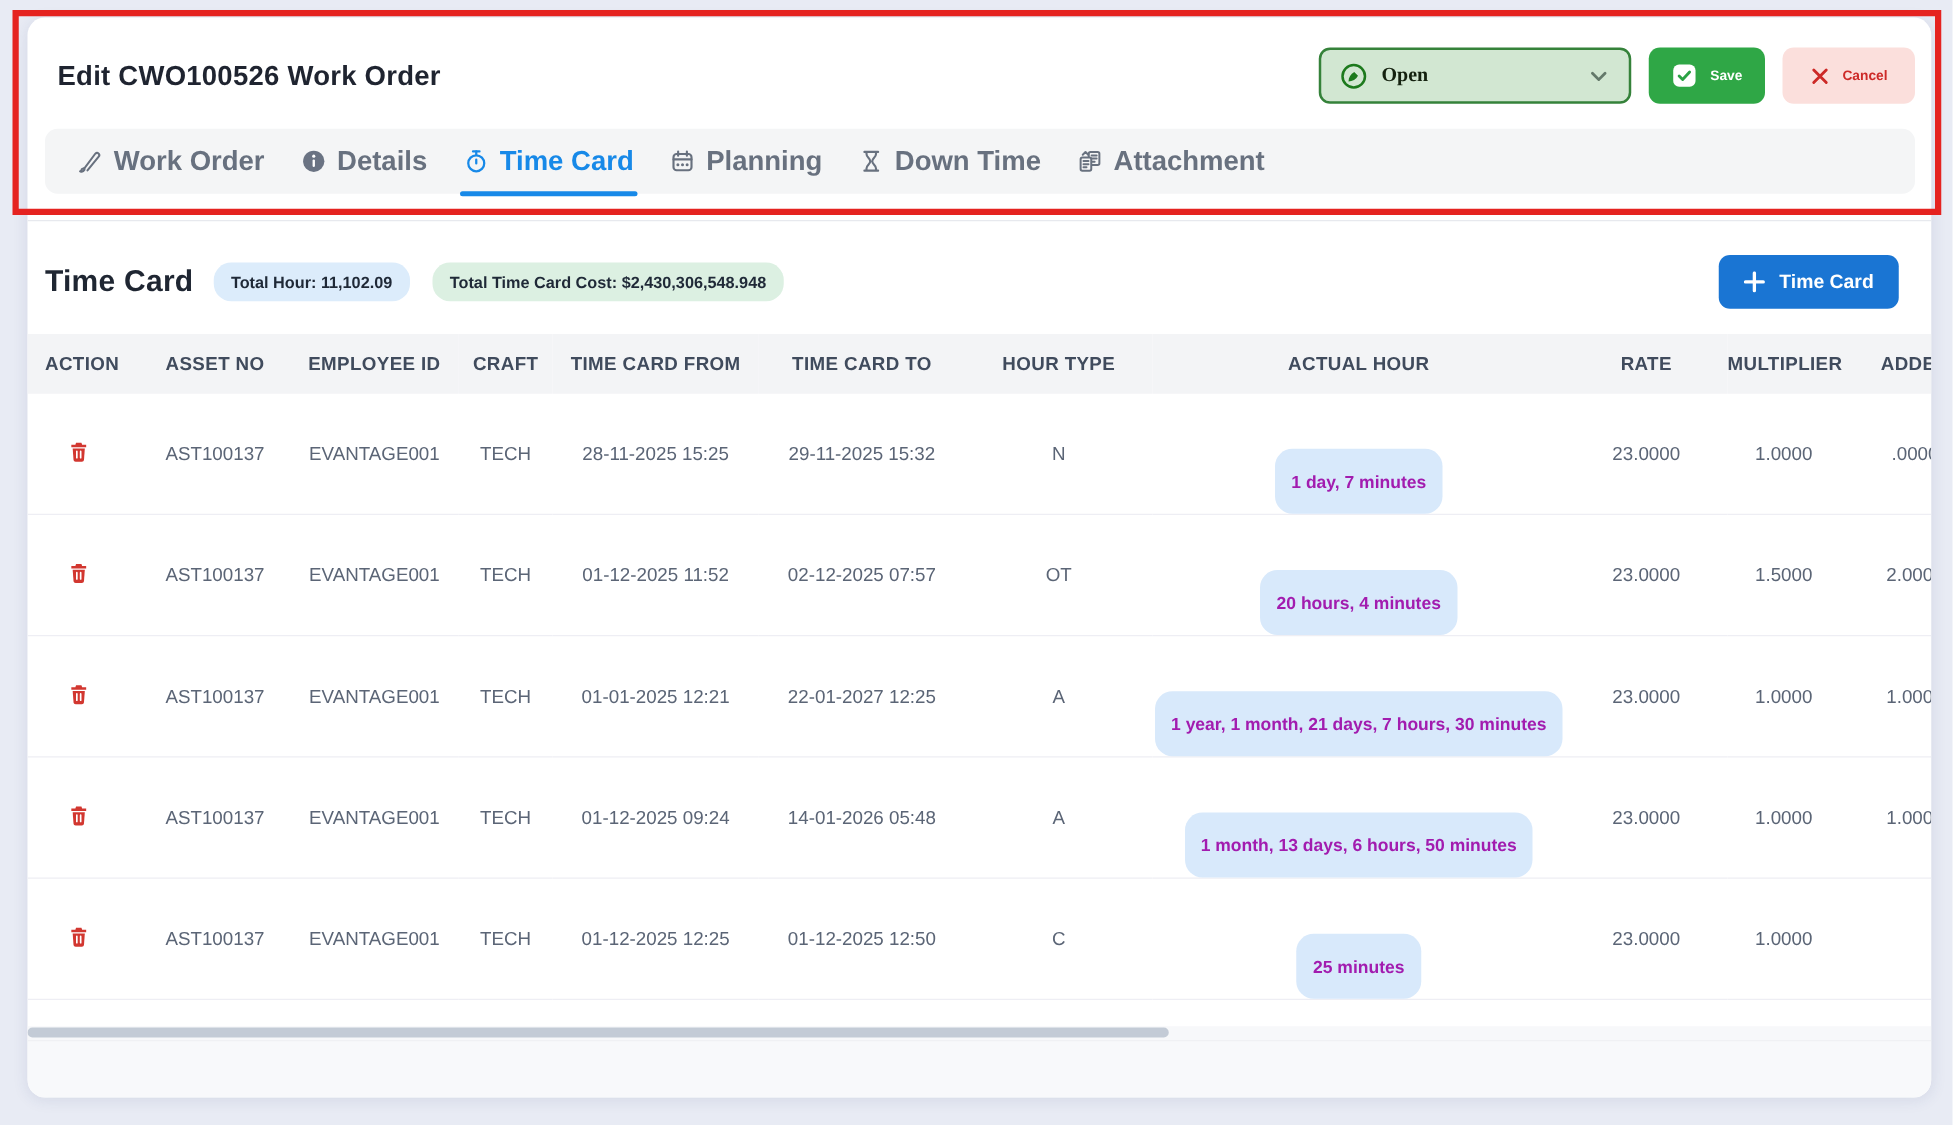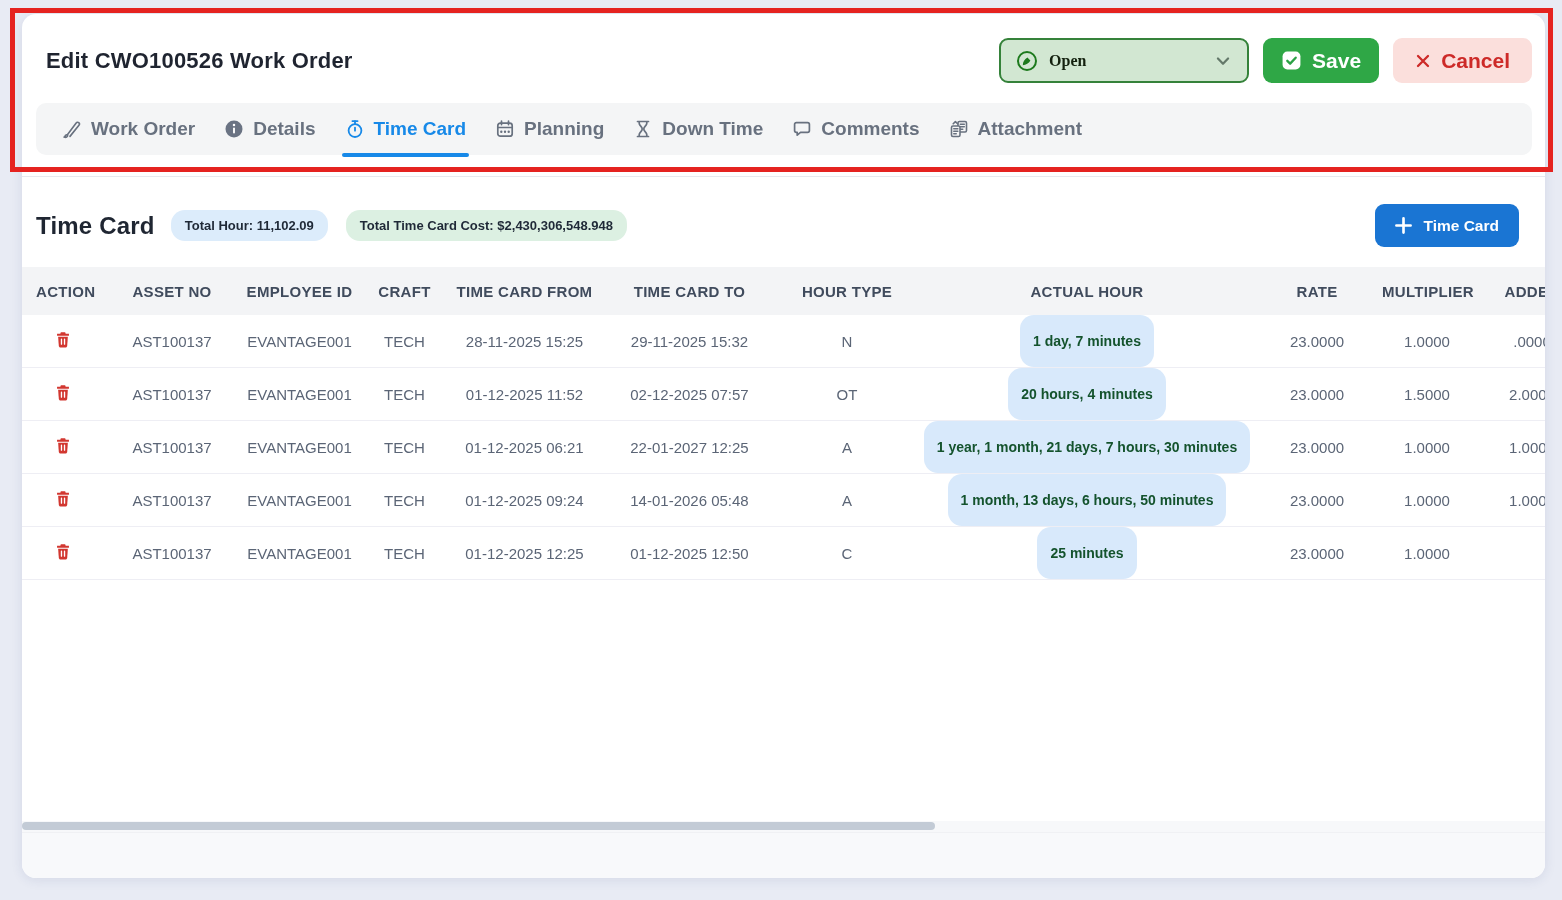--- a/index.html
+++ b/index.html
@@ -43,38 +43,38 @@
     border: 2px solid #35823a;
     border-radius: 9px;
     padding: 0 15px;
     cursor: pointer;
     font-family: Liberation Serif, serif;
   }
   .status-label { font-size: 16px; font-weight: 800; color: #14210f; flex: 1; }
   .btn {
     display: flex; align-items: center; gap: 10px;
     height: 45px; border: none; border-radius: 9px;
-    font-family: inherit; font-size: 21px; font-weight: 800;
+    font-family: inherit; font-size: 11px; font-weight: 800;
     padding: 0 18px; cursor: pointer;
   }
   .save-btn { background: #2fa746; color: #ffffff; }
   .cancel-btn { background: #fbdfdc; color: #cd2a28; padding: 0 22px; }
   
   .tab-bar {
     background: #f4f5f6;
     border-radius: 10px;
     height: 52px;
     display: flex; align-items: center;
     gap: 29px;
     padding: 0 25px;
   }
   .tab {
     display: flex; align-items: center; gap: 9px;
     height: 52px; position: relative;
-    color: #68717f; font-size: 19px; font-weight: 700;
+    color: #68717f; font-size: 22px; font-weight: 700;
     cursor: pointer; white-space: nowrap;
   }
   .tab svg { flex: 0 0 auto; }
   .tab.active { color: #1789e8; }
   .tab.active::after {
     content: ""; position: absolute; left: -3px; right: -3px; bottom: -2px;
     height: 4px; border-radius: 3px; background: #1789e8;
   }
   .header-divider { border-top: 1px solid #e7e9ee; margin-top: 21px; }
   
@@ -103,22 +103,22 @@
     text-align: center; letter-spacing: .3px; white-space: nowrap;
   }
   thead th:first-child { text-align: left; padding-left: 14px; }
   tbody td {
     height: 51px; border-bottom: 1px solid #eeeef4;
     font-size: 15px; color: #5b6576; text-align: center; white-space: nowrap;
   }
   tbody td:first-child { text-align: left; padding-left: 32px; }
   .trash-btn { background: none; border: none; cursor: pointer; padding: 0; line-height: 0; }
   .hour-pill {
-    display: inline-block; background: #d8e9fb; color: #14532d;
-    font-size: 14px; font-weight: 700; border-radius: 14px; padding: 18px 13px;
+    display: inline-block; background: #d8e9fb; color: #a21caf;
+    font-size: 14px; font-weight: 700; border-radius: 14px; padding: 18px 13px; margin-top: 44px;
   }
   
   .hscroll-track {
     position: absolute; left: 0; right: 0; bottom: 46px; height: 11px;
     background: #f7f8fa;
   }
   .hscroll-thumb {
     position: absolute; left: 0; top: 1px; height: 8px; width: 913px;
     background: #c3cbd6; border-radius: 4px; cursor: pointer;
   }
@@ -214,28 +214,20 @@
       <div class="tab">
         <span style="line-height:0">
           <svg viewBox="0 0 20 20" width="20" height="20" fill="none" stroke="currentColor" stroke-width="1.7" stroke-linecap="round" stroke-linejoin="round">
               <path d="M4.5 2.5h11M4.5 17.5h11M6.2 2.5v1.7c0 2.7 3 3.2 3 5.8 0 2.6-3 3.1-3 5.8v1.7M13.8 2.5v1.7c0 2.7-3 3.2-3 5.8 0 2.6 3 3.1 3 5.8v1.7"></path>
             </svg>
         </span>
         <span>Down Time</span>
       </div>
       <div class="tab">
         <span style="line-height:0">
-          <svg viewBox="0 0 20 20" width="20" height="20" fill="none" stroke="currentColor" stroke-width="1.7" stroke-linejoin="round">
-              <path d="M4.4 3.6h11.2c1 0 1.8.8 1.8 1.8v6.2c0 1-.8 1.8-1.8 1.8H8.5l-3.3 2.8v-2.8h-.8c-1 0-1.8-.8-1.8-1.8V5.4c0-1 .8-1.8 1.8-1.8z"></path>
-            </svg>
-        </span>
-        <span>Comments</span>
-      </div>
-      <div class="tab">
-        <span style="line-height:0">
           <svg viewBox="0 0 20 20" width="20" height="20" fill="none" stroke="currentColor" stroke-width="1.6" stroke-linejoin="round" stroke-linecap="round">
               <rect x="9" y="2.5" width="8.5" height="10.5" rx="1.4"></rect>
               <path d="M11.3 5.3h4M11.3 7.8h4M11.3 10.3h2.4"></path>
               <rect x="2.5" y="7" width="8.5" height="10.5" rx="1.4" fill="#f4f5f6"></rect>
               <path d="M4.8 9.8h4M4.8 12.3h4M4.8 14.8h2.4"></path>
               <path d="M4.2 4.8l2.2-2.2 2.2 2.2"></path>
             </svg>
         </span>
         <span>Attachment</span>
       </div>
@@ -325,21 +317,21 @@
           </tr>
           <tr>
             <td><button class="trash-btn"><span style="line-height:0"><svg viewBox="0 0 20 20" width="18" height="19">
                     <path d="M7.6 1.9h4.8l.6 1.7h3.6v2.2H3.4V3.6H7l.6-1.7z" fill="#d23730"></path>
                     <path d="M4.6 7h10.8l-.75 10.1c-.08 1-.9 1.7-1.9 1.7H7.25c-1 0-1.82-.7-1.9-1.7L4.6 7z" fill="#d23730"></path>
                     <path d="M8.3 9.6v5.6M11.7 9.6v5.6" stroke="#ffffff" stroke-width="1.5" stroke-linecap="round"></path>
                   </svg></span></button></td>
             <td>AST100137</td>
             <td>EVANTAGE001</td>
             <td>TECH</td>
-            <td>01-12-2025 06:21</td>
+            <td>01-01-2025 12:21</td>
             <td>22-01-2027 12:25</td>
             <td>A</td>
             <td><span class="hour-pill">1 year, 1 month, 21 days, 7 hours, 30 minutes</span></td>
             <td>23.0000</td>
             <td>1.0000</td>
             <td>1.0000</td>
           </tr>
           <tr>
             <td><button class="trash-btn"><span style="line-height:0"><svg viewBox="0 0 20 20" width="18" height="19">
                     <path d="M7.6 1.9h4.8l.6 1.7h3.6v2.2H3.4V3.6H7l.6-1.7z" fill="#d23730"></path>

